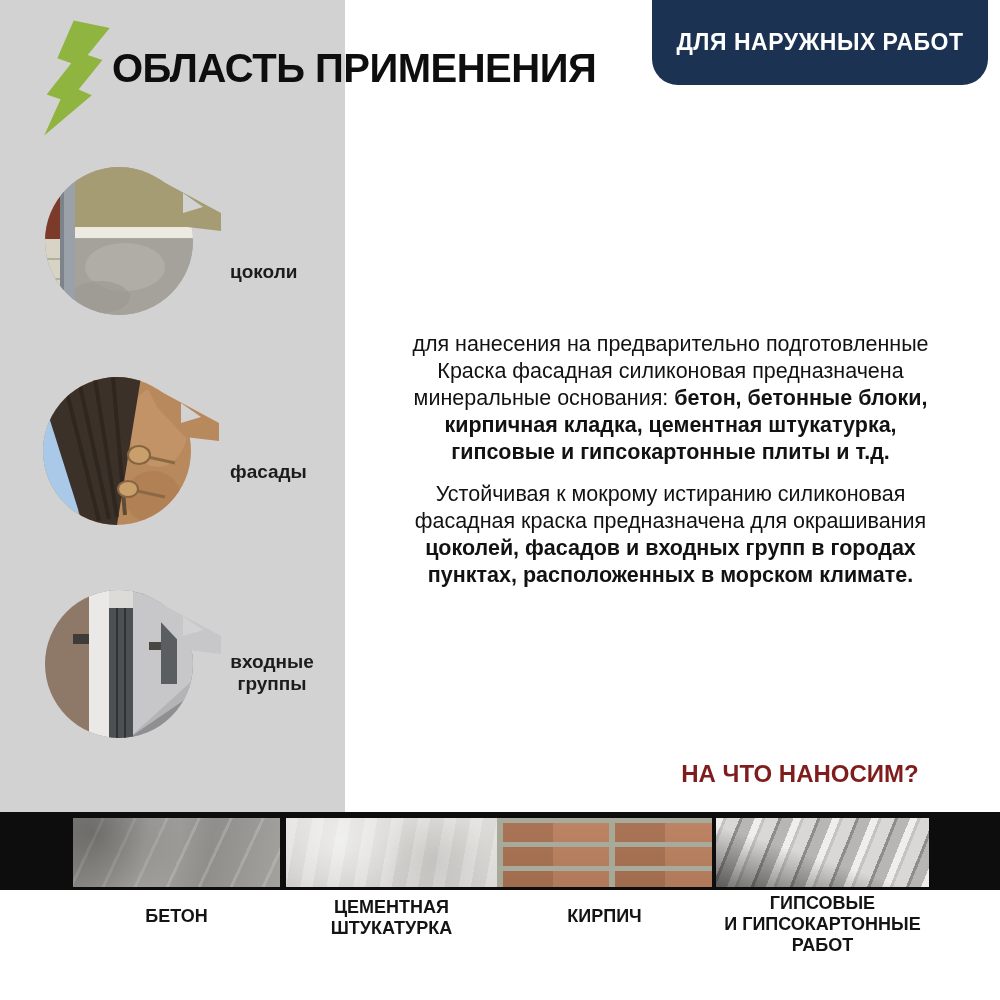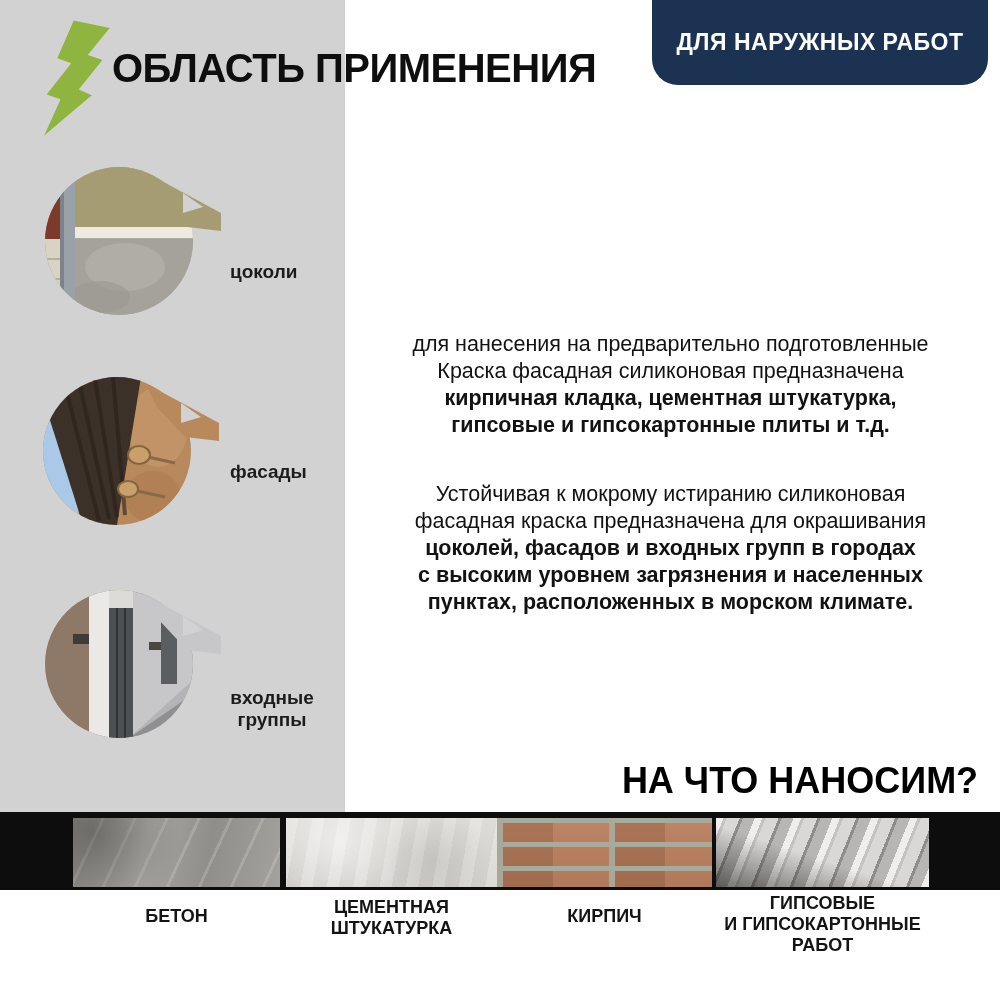--- a/index.html
+++ b/index.html
@@ -23,31 +23,31 @@
   }
 
   
   .app-figure { width:176px; height:148px; }
   #fig-basement { left:45px; top:167px; }
   #fig-facade   { left:43px; top:377px; }
   #fig-entrance { left:45px; top:590px; }
   .app-label { font-size:19px; font-weight:700; color:#1c1c1c; white-space:pre-line; }
   #label-basement { left:230px; top:261px; }
   #label-facade   { left:230px; top:461px; }
-  #label-entrance { left:224px; top:651px; width:96px; text-align:center; line-height:22px;margin-top:36px; }
+  #label-entrance { left:224px; top:651px; width:96px; text-align:center; line-height:22px; }
 
   
   .para { left:403px; width:535px; text-align:center; font-size:21.5px; line-height:27px; color:#121212; }
   .para .line { display:block; }
   .para b { font-weight:700; }
   #para-1 { top:331px; }
   #para-2 { top:481px; }
 
   
-  #surfaces-heading { left:600px; top:760px; width:400px; text-align:center; font-size:36px; font-weight:800; color:#000000; }
+  #surfaces-heading { left:600px; top:760px; width:400px; text-align:center; font-size:24px; font-weight:800; color:#7f1d1d; }
   #strip { left:0; top:812px; width:1000px; height:78px; background:#0d0d0d; }
   .photo { position:absolute; top:818px; height:69px; }
   #photo-concrete { left:73px;  width:207px;
     background:
       radial-gradient(circle at 10% 20%, rgba(50,48,45,.40), transparent 45%),
       repeating-linear-gradient(115deg, transparent 0 26px, rgba(230,230,225,.22) 26px 29px),
       linear-gradient(100deg, #8e8d89, #a8a7a3 35%, #8f8e8a 65%, #a3a29e);
   }
   #photo-plaster { left:286px; width:211px;
     background:
@@ -164,28 +164,28 @@
   <polygon points="94,0 176,0 176,44 100,4" fill="#d3d2d3"></polygon>
   <polygon points="102,6 176,46 176,64 142,60 114,30" fill="#c7c7c9"></polygon>
   <polygon points="138,26 158,40 138,46" fill="#d3d2d3"></polygon>
 </svg>
 <div class="abs app-label" id="label-entrance">входные
 группы</div>
 
 <div class="abs para" id="para-1">
     <span class="line">для нанесения на предварительно подготовленные</span>
     <span class="line">Краска фасадная силиконовая предназначена</span>
+    <span class="line">минеральные основания: <b>бетон, бетонные блоки,</b></span>
     <span class="line"><b>кирпичная кладка, цементная штукатурка,</b></span>
     <span class="line"><b>гипсовые и гипсокартонные плиты и т.д.</b></span>
   </div>
 <div class="abs para" id="para-2">
     <span class="line">Устойчивая к мокрому истиранию силиконовая</span>
     <span class="line">фасадная краска предназначена для окрашивания</span>
     <span class="line"><b>цоколей, фасадов и входных групп в городах</b></span>
-    <span class="line"><b>с высоким уровнем загрязнения и населенных</b></span>
     <span class="line"><b>пунктах, расположенных в морском климате.</b></span>
   </div>
 
 <div class="abs" id="surfaces-heading">НА ЧТО НАНОСИМ?</div>
 <div class="abs" id="strip"></div>
 <div class="photo" id="photo-concrete"></div>
 <div class="photo" id="photo-plaster"></div>
 <div class="photo" id="photo-brick"></div>
 <div class="photo" id="photo-gypsum"></div>
 

